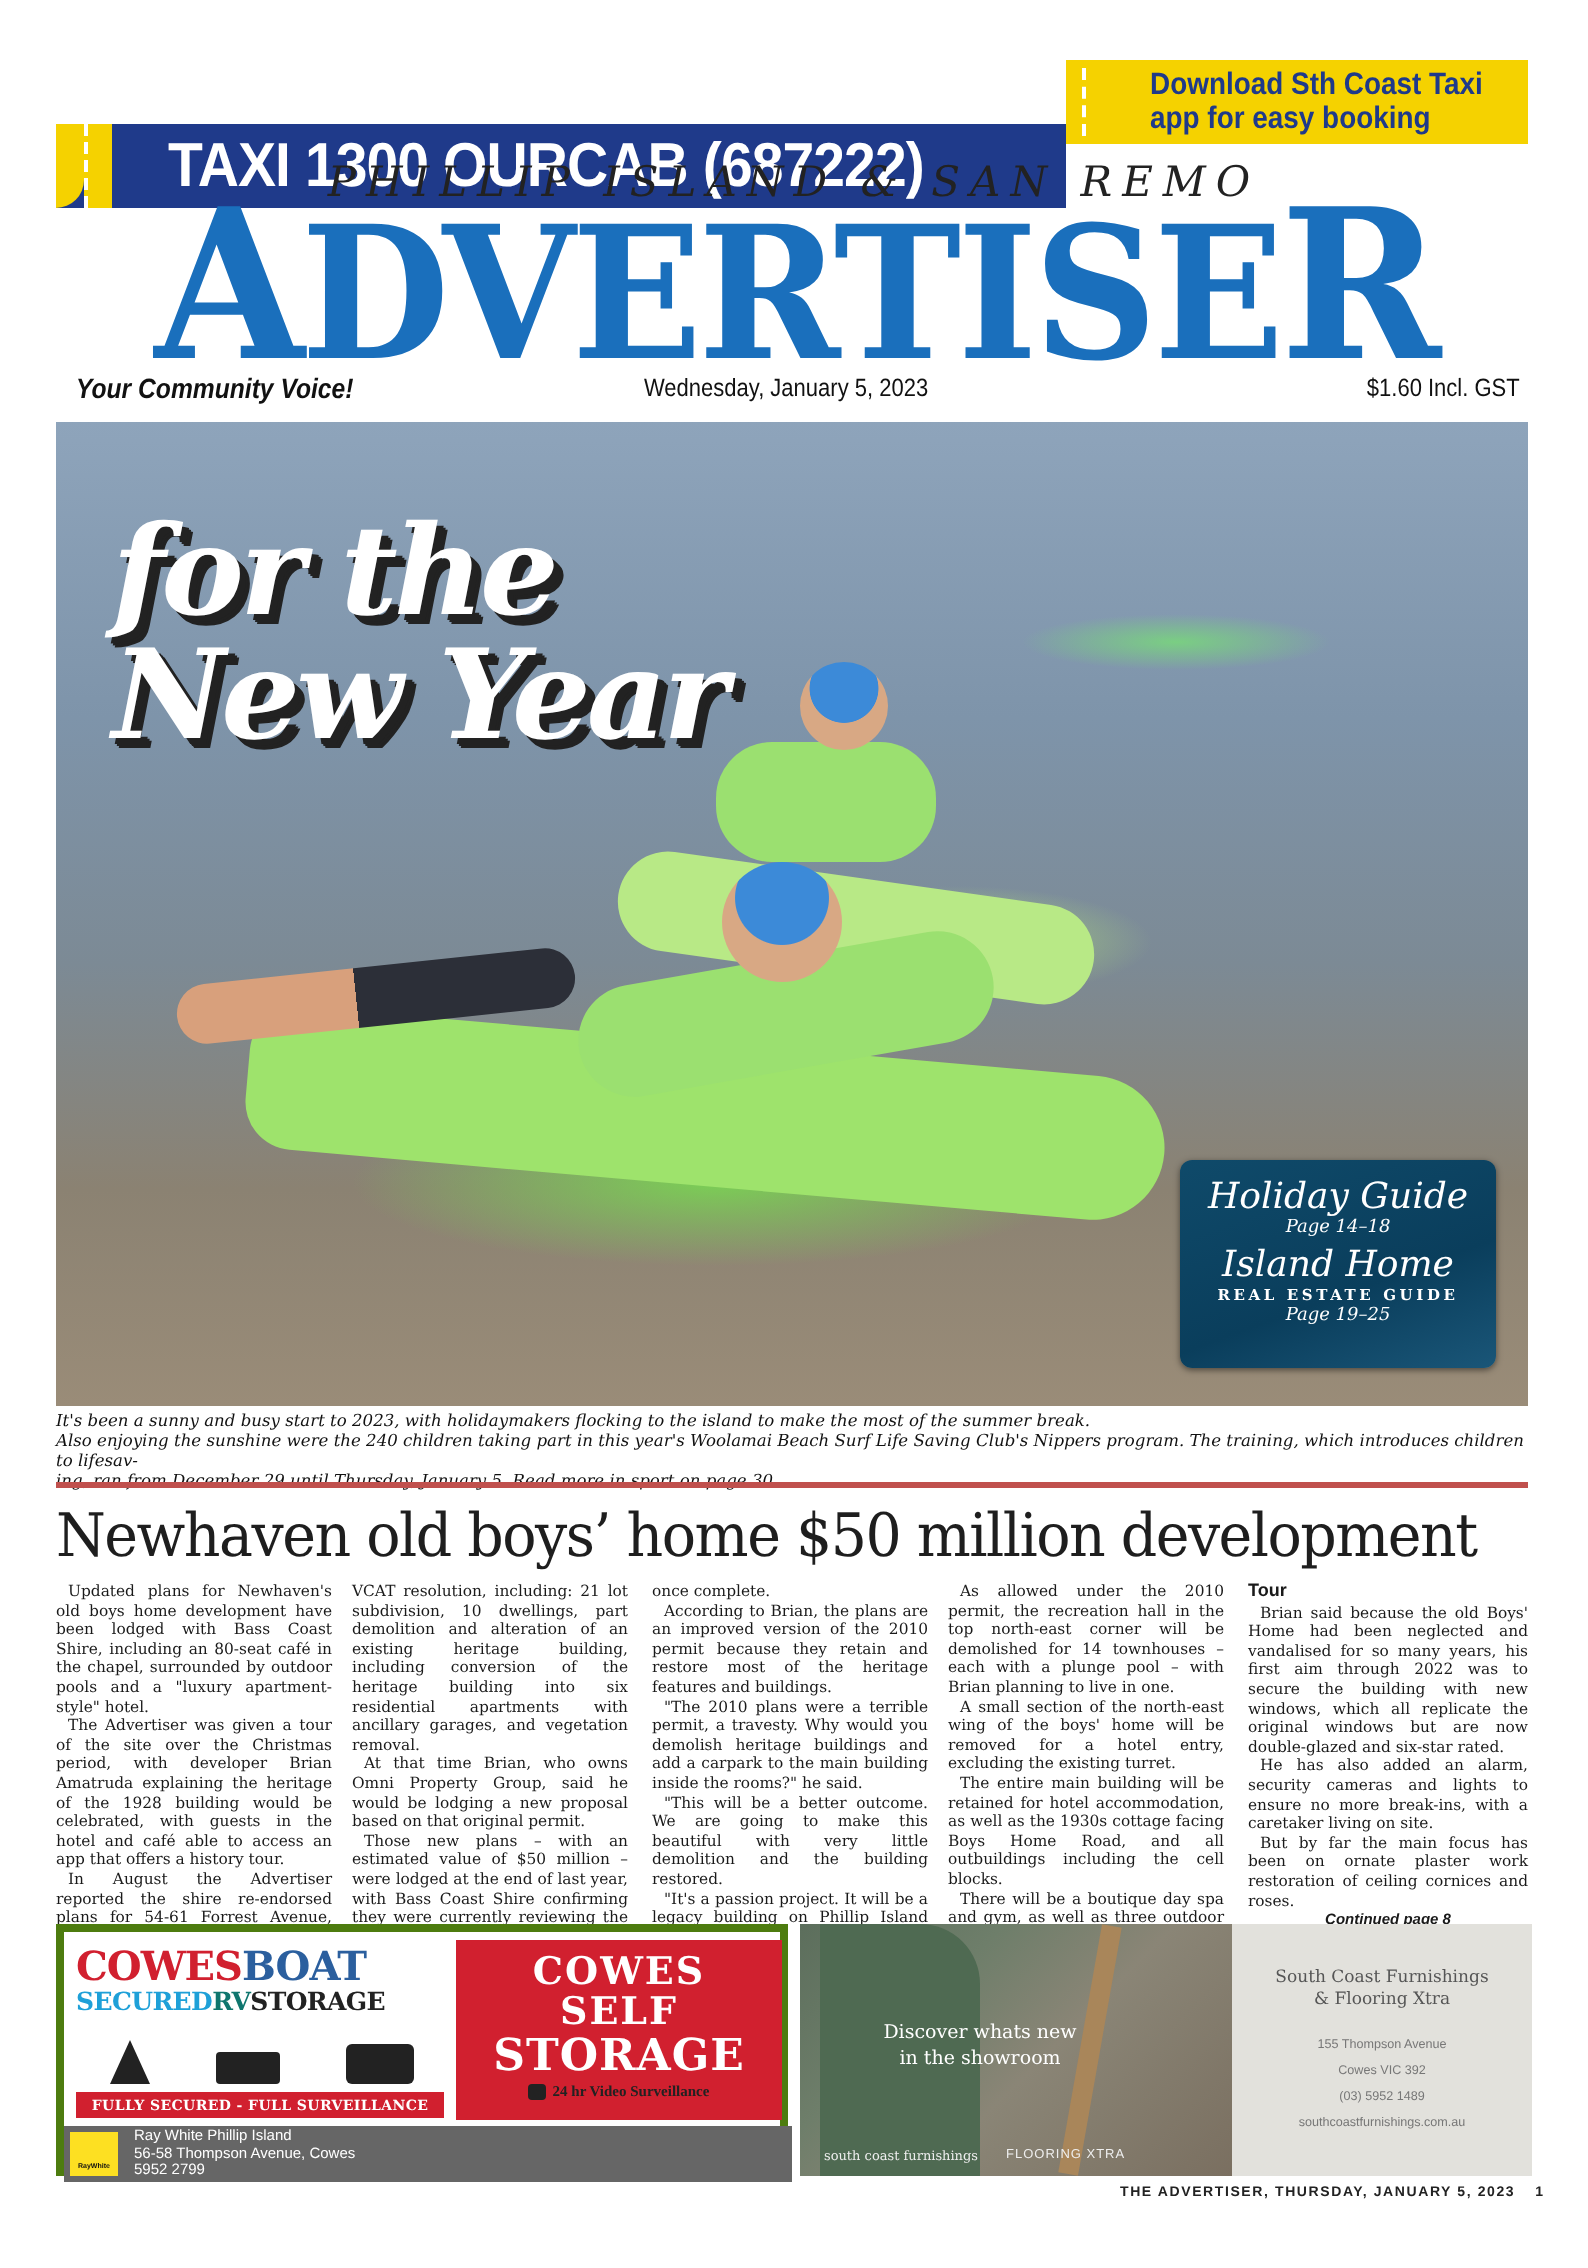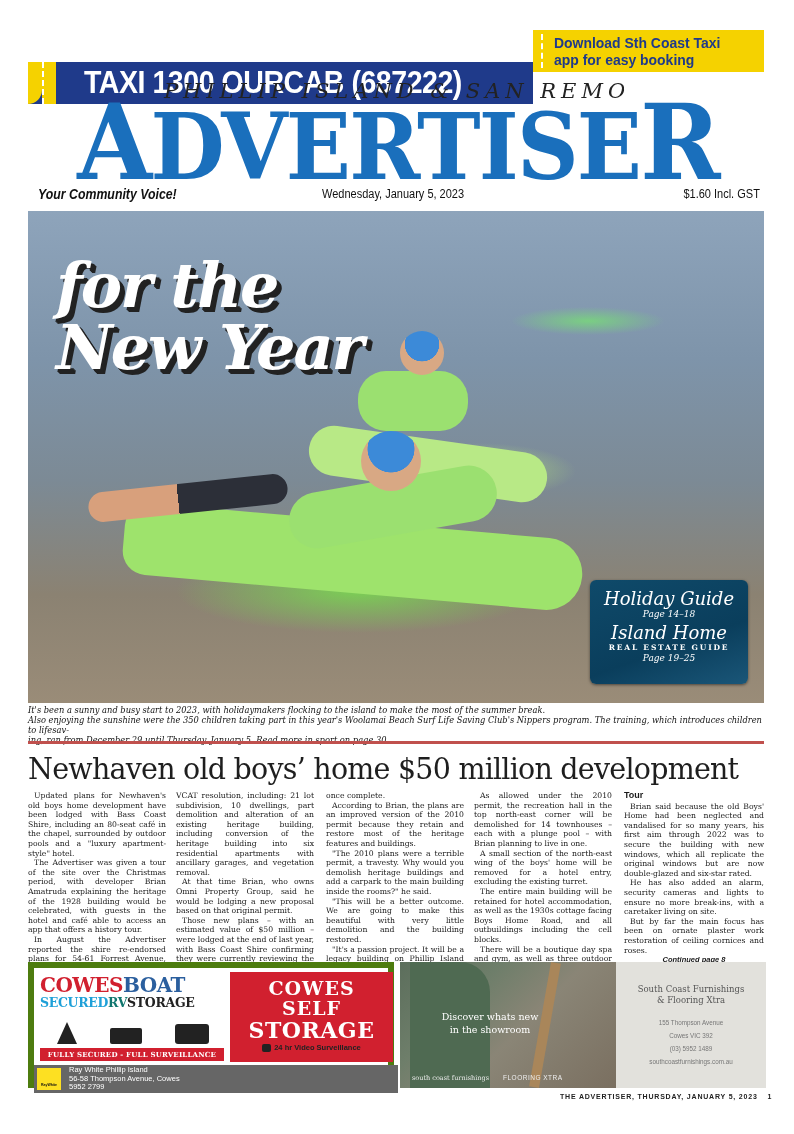--- a/index.html
+++ b/index.html
@@ -6,21 +6,21 @@
   html, body { width: 794px; height: 1134px; background: #fff; overflow: hidden; }
   body { position: relative; font-family: "DejaVu Serif", serif; color: #1a1a1a; }
 
   
   .taxi { position: absolute; left: 28px; top: 30px; width: 736px; height: 42px; display: flex; }
   .taxi-left { position: relative; width: 505px; height: 42px; background: #1f3a8a; display: flex; align-items: center; overflow: hidden; margin-top: 32px; }
   .taxi-road { position: absolute; left: 0; top: 0; width: 28px; height: 42px; background: #1f3a8a; }
   .taxi-road::before { content: ""; position: absolute; left: -4px; top: -6px; width: 18px; height: 48px; border-radius: 0 0 14px 0; background: #f5d200; }
   .taxi-road::after { content: ""; position: absolute; left: 14px; top: 0; width: 12px; height: 42px; background: #f5d200; border-left: 2px dashed #fff; }
   .taxi-text { margin-left: 56px; color: #fff; font-family: "Liberation Sans", sans-serif; font-weight: 700; font-size: 31px; letter-spacing: -0.5px; transform: scaleX(0.92); transform-origin: left center; white-space: nowrap; }
-  .taxi-right { flex: 1; background: #f5d200; position: relative; padding-left: 21px; display: flex; flex-direction: column; justify-content: center; }
+  .taxi-right { flex: 1; background: #f5d200; position: relative; padding-left: 42px; display: flex; flex-direction: column; justify-content: center; }
   .taxi-right::before { content: ""; position: absolute; left: 8px; top: 4px; height: 34px; border-left: 2px dashed #fff; }
   .taxi-right span { color: #1f3a8a; font-family: "Liberation Sans", sans-serif; font-weight: 700; font-size: 15.5px; line-height: 17px; transform: scaleX(0.9); transform-origin: left center; white-space: nowrap; }
 
   
   .kicker { position: absolute; top: 79px; left: 0; width: 794px; text-align: center; font-family: "DejaVu Serif", serif; font-style: italic; font-size: 21px; letter-spacing: 5px; color: #222; }
   .title { position: absolute; top: 100px; left: 40px; width: 716px; text-align: center; font-family: "DejaVu Serif", serif; font-weight: 700; color: #1a6fbc; font-size: 92px; line-height: 86px; letter-spacing: -2px; transform: scaleX(0.93); transform-origin: center; }
   .title .big { font-size: 104px; }
   .meta-row { position: absolute; top: 186px; left: 38px; width: 722px; height: 18px; font-family: "Liberation Sans", sans-serif; }
   .tagline { position: absolute; left: 0; top: 0; font-weight: 700; font-style: italic; font-size: 14px; color: #111; transform: scaleX(0.88); transform-origin: left; }
   .date { position: absolute; left: 284px; top: 1px; font-size: 12.5px; color: #111; transform: scaleX(0.88); transform-origin: left; }
@@ -58,36 +58,36 @@
   
   .story-head { position: absolute; left: 28px; top: 752px; width: 740px; font-family: "DejaVu Serif", serif; font-size: 30px; line-height: 34px; color: #1e1e1e; letter-spacing: -0.8px; white-space: nowrap; transform: scaleX(0.95); transform-origin: left; }
   .cols { position: absolute; left: 28px; top: 791px; width: 736px; height: 170px; }
   .col { position: absolute; top: 0; width: 138px; font-family: "DejaVu Serif", serif; font-size: 7.7px; line-height: 9.6px; color: #1a1a1a; text-align: justify; }
   .col p { text-indent: 6px; }
   .col p.noind { text-indent: 0; }
   .col .subhead { font-family: "Liberation Sans", sans-serif; font-weight: 700; font-size: 9px; text-indent: 0; margin-bottom: 1px; }
   .col .cont { font-family: "Liberation Sans", sans-serif; font-style: italic; font-weight: 700; font-size: 7.5px; text-align: center; text-indent: 0; }
 
   
-  .ad-storage { position: absolute; left: 28px; top: 962px; width: 366px; height: 126px; border: 6px solid #4d7c0f; background: #fff; }
+  .ad-storage { position: absolute; left: 28px; top: 962px; width: 366px; height: 126px; border: 4px solid #4d7c0f; background: #fff; }
   .cb { position: absolute; left: 6px; top: 6px; width: 186px; }
   .cb-line1 { font-family: "DejaVu Serif", serif; font-weight: 700; font-size: 20px; line-height: 22px; letter-spacing: -0.5px; white-space: nowrap; }
   .cb-line1 .red { color: #d1202f; } .cb-line1 .blue { color: #2b5f9e; }
   .cb-line2 { font-family: "DejaVu Serif", serif; font-weight: 700; font-size: 12.5px; line-height: 14px; white-space: nowrap; letter-spacing: -0.3px; }
   .cb-line2 .c1 { color: #1ea0d8; } .cb-line2 .c2 { color: #0f766e; } .cb-line2 .c3 { color: #222; }
   .cb-icons { display: flex; justify-content: space-around; margin-top: 8px; height: 26px; align-items: flex-end; }
   .ic-boat { width: 0; height: 0; border-left: 10px solid transparent; border-right: 10px solid transparent; border-bottom: 22px solid #222; position: relative; }
   .ic-trailer { width: 32px; height: 16px; background: #222; border-radius: 2px; position: relative; }
   .ic-rv { width: 34px; height: 20px; background: #222; border-radius: 3px; }
   .cb-strip { position: absolute; left: 6px; top: 80px; width: 184px; height: 13px; background: #d1202f; color: #fff; font-family: "DejaVu Serif", serif; font-weight: 700; font-size: 7px; line-height: 13px; text-align: center; letter-spacing: 0.2px; }
   .cs { position: absolute; left: 196px; top: 4px; width 164px; width: 163px; height: 90px; background: #d1202f; color: #fff; text-align: center; font-family: "DejaVu Serif", serif; font-weight: 700; }
   .cs .l1, .cs .l2 { font-size: 19px; line-height: 20px; letter-spacing: 1px; }
   .cs .l1 { margin-top: 6px; }
   .cs .l3 { font-size: 22px; line-height: 24px; letter-spacing: 0.5px; }
-  .cs .cam { font-family: Liberation Sans, sans-serif; font-size: 7.5px; color: #222; margin-top: 1px; display: flex; align-items: center; justify-content: center; gap: 3px; }
+  .cs .cam { font-family: Liberation Serif, serif; font-size: 7.5px; color: #222; margin-top: 1px; display: flex; align-items: center; justify-content: center; gap: 3px; }
   .cs .cam i { display: inline-block; width: 9px; height: 8px; background: #222; border-radius: 2px; }
   .rw-bar { position: absolute; left: 0; top: 97px; width: 364px; height: 28px; background: #666; display: flex; align-items: center; }
   .rw-logo { width: 24px; height: 22px; background: #fde022; margin-left: 3px; display: flex; align-items: flex-end; justify-content: center; font-family: "Liberation Sans", sans-serif; font-size: 3.5px; font-weight: 700; color: #111; padding-bottom: 3px; }
   .rw-text { margin-left: 8px; color: #fff; font-family: "Liberation Sans", sans-serif; font-size: 7.5px; line-height: 8.5px; }
 
   .ad-furn { position: absolute; left: 400px; top: 962px; width: 366px; height: 126px; display: flex; }
   .furn-photo { position: relative; width: 216px; height: 126px; overflow: hidden; background: linear-gradient(135deg, #5c6e5c 0%, #6e7e6a 30%, #8a8576 55%, #7a6f60 100%); }
   .furn-chair { position: absolute; left: 10px; top: 0; width: 80px; height: 126px; background: #4f6a52; border-radius: 0 30px 0 0; }
   .furn-arm { position: absolute; left: 140px; top: 0; width: 10px; height: 126px; background: #a9865a; transform: rotate(10deg); }
   .furn-headline { position: absolute; left: 0; top: 48px; width: 180px; text-align: center; color: #fff; font-family: "DejaVu Serif", serif; font-size: 9.5px; line-height: 13px; }
@@ -141,21 +141,21 @@
     <div class="p-title">Holiday Guide</div>
     <div class="p-page">Page 14–18</div>
     <div class="p-title2">Island Home</div>
     <div class="p-sub">REAL ESTATE GUIDE</div>
     <div class="p-page">Page  19–25</div>
   </div>
 </div>
 
 <div class="caption">
   <div>It's been a sunny and busy start to 2023, with holidaymakers flocking to the island to make the most of the summer break.</div>
-  <div>Also enjoying the sunshine were the 350 children taking part in this year's Woolamai Beach Surf Life Saving Club's Nippers program. The training, which introduces children to lifesav-</div>
+  <div>Also enjoying the sunshine were the 240 children taking part in this year's Woolamai Beach Surf Life Saving Club's Nippers program. The training, which introduces children to lifesav-</div>
   <div>ing, ran from December 29 until Thursday, January 5. Read more in sport on page 30.</div>
 </div>
 <div class="rule-red"></div>
 
 <div class="story-head">Newhaven old boys’ home $50 million development</div>
 <div class="cols">
   <div class="col" style="left:0;">
     <p>Updated plans for Newhaven's old boys home development have been lodged with Bass Coast Shire, including an 80-seat café in the chapel, surrounded by outdoor pools and a "luxury apartment-style" hotel.</p>
     <p>The Advertiser was given a tour of the site over the Christmas period, with developer Brian Amatruda explaining the heritage of the 1928 building would be celebrated, with guests in the hotel and café able to access an app that offers a history tour.</p>
     <p>In August the Advertiser reported the shire re-endorsed plans for 54-61 Forrest Avenue, based on a 2010</p>

